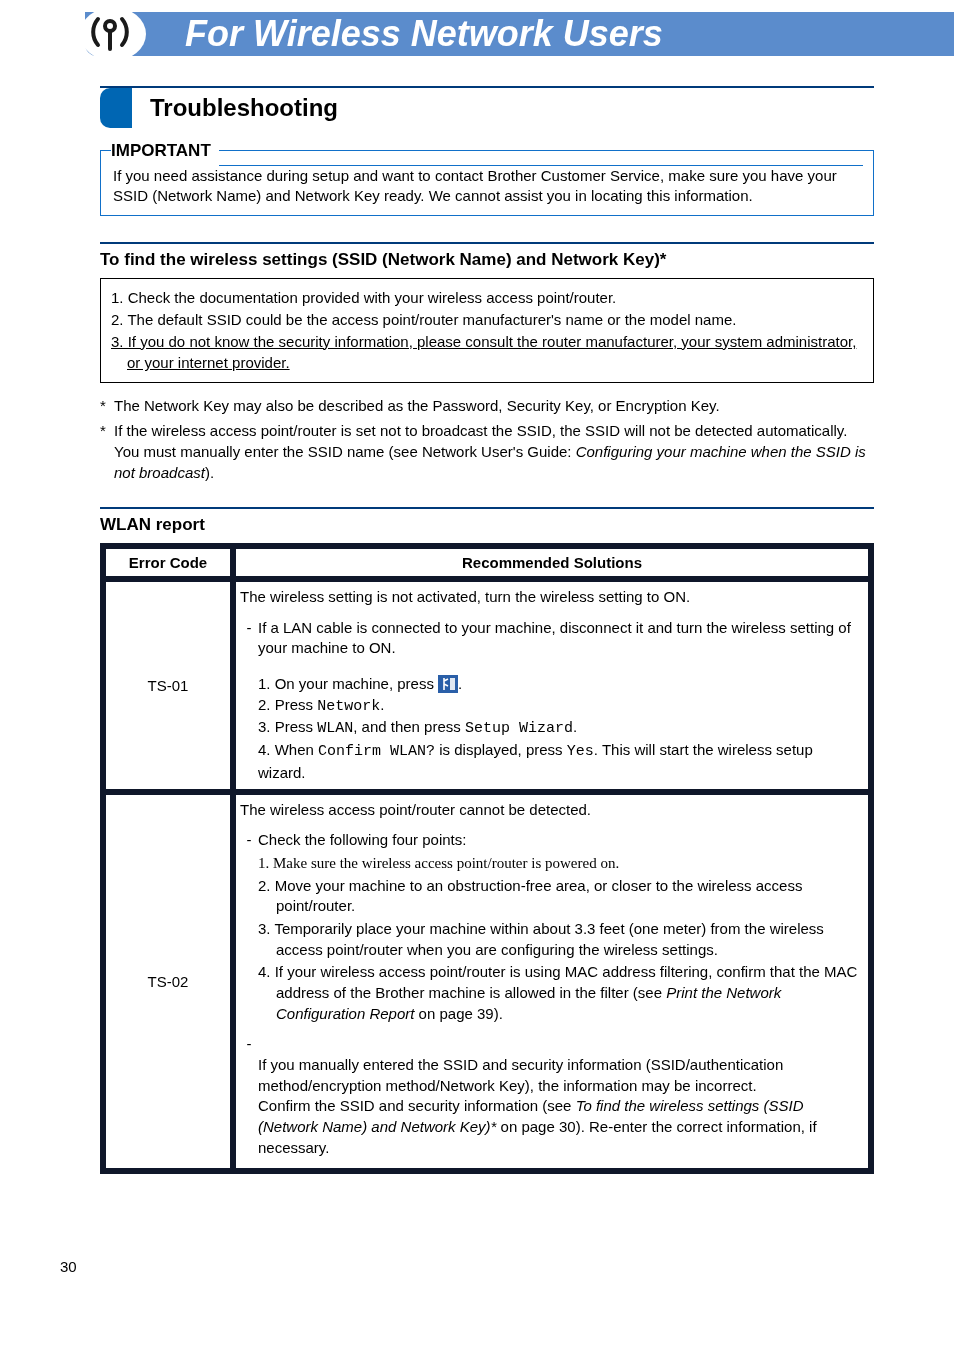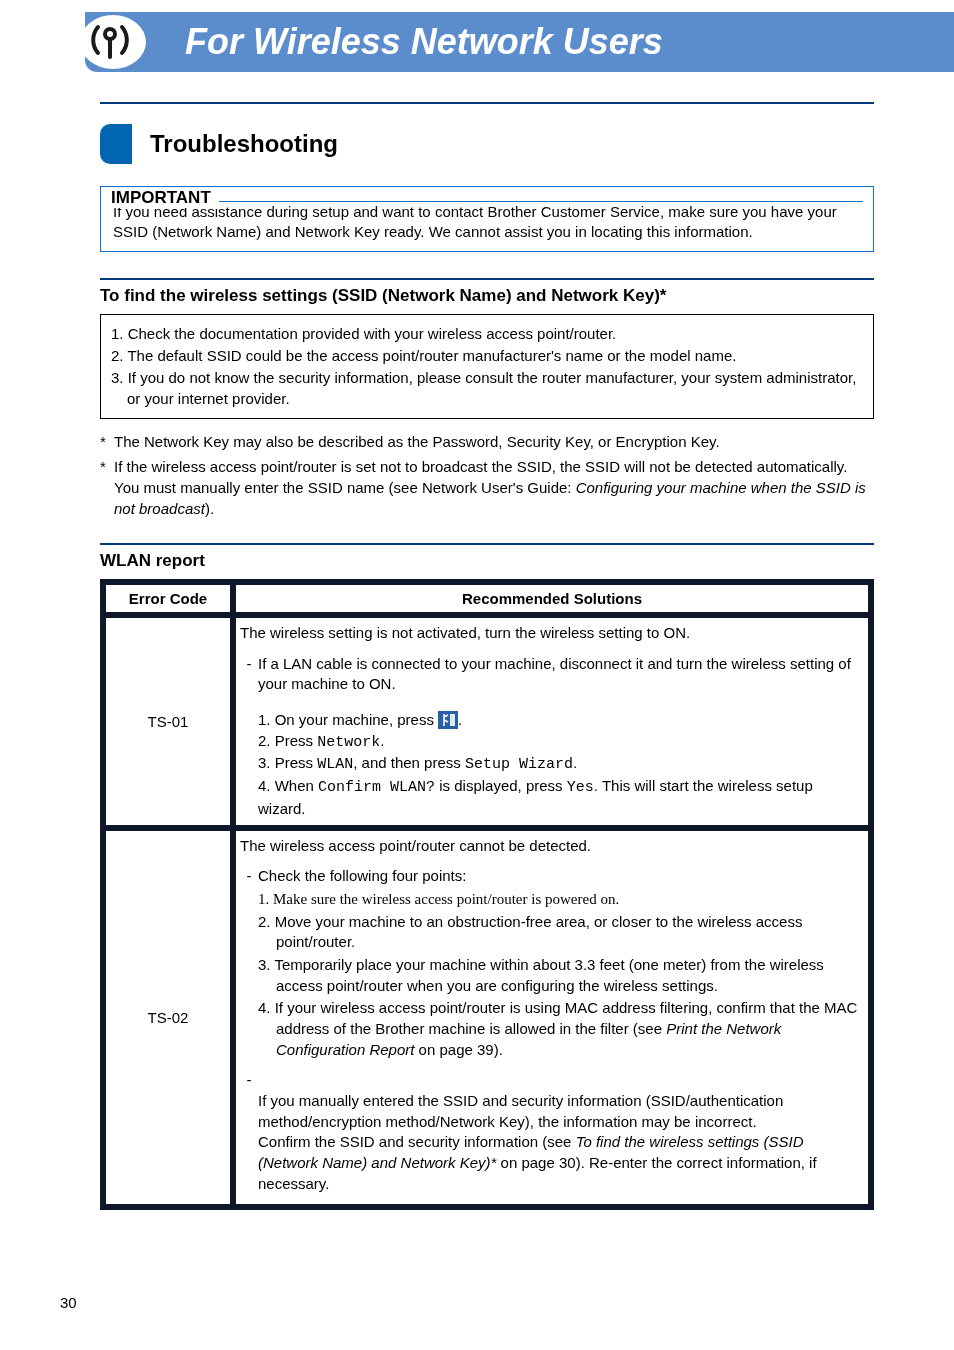--- a/index.html
+++ b/index.html
@@ -5,21 +5,21 @@
   * { box-sizing: border-box; }
   body {
     margin: 0;
     font-family: Arial, Helvetica, sans-serif;
     color: #000;
     background: #fff;
     width: 954px;
   }
   .banner {
     background: #5b8ccc;
-    height: 60px;
+    height: 44px;
     display: flex;
     align-items: center;
     border-bottom-left-radius: 12px;
     margin-top: 12px;
     margin-left: 85px;
     position: relative;
   }
   .banner-icon {
     position: absolute;
     left: -5px;
@@ -36,21 +36,21 @@
     font-style: italic;
     margin-left: 100px;
   }
   .content {
     padding: 30px 80px 20px 100px;
   }
   .section-header-row {
     display: flex;
     align-items: center;
     border-top: 2px solid #003a7a;
-    padding-top: 20px;
+    padding-top: 0;
     margin-bottom: 22px;
   }
   .blue-tab {
     width: 32px;
     height: 40px;
     background: #0066b3;
     border-top-left-radius: 10px;
     border-bottom-left-radius: 10px;
     margin-right: 18px;
   }
@@ -64,21 +64,21 @@
     margin-bottom: 26px;
     position: relative;
   }
   .important-label {
     font-weight: bold;
     font-size: 17px;
     display:inline-block;
     background:#fff;
     padding-right:8px;
     position:relative;
-    top:12px;
+    top:1px;
   }
   .important-header-line {
     border-bottom:1.5px solid #1170c9;
     flex:1;
     position:relative;
     top:6px;
   }
   .important-header {
     display:flex;
     align-items:flex-end;
@@ -164,21 +164,21 @@
       <span class="important-header-line"></span>
     </div>
     <div class="important-text">If you need assistance during setup and want to contact Brother Customer Service, make sure you have your SSID (Network Name) and Network Key ready. We cannot assist you in locating this information.</div>
   </div>
 
   <div class="sub-divider"></div>
   <div class="subheading">To find the wireless settings (SSID (Network Name) and Network Key)*</div>
   <div class="steps-box">
     <div>1. Check the documentation provided with your wireless access point/router.</div>
     <div>2. The default SSID could be the access point/router manufacturer's name or the model name.</div>
-    <div style="padding-left:16px;text-indent:-16px;">3. If you do not know the security information, please consult the router manufacturer, your system administrator, or your internet provider.</div>
+    <div style="padding-left:16px;text-indent:-16px;text-decoration:underline;">3. If you do not know the security information, please consult the router manufacturer, your system administrator, or your internet provider.</div>
   </div>
 
   <div class="footnote">
     <span class="ast">*</span>
     <span class="txt">The Network Key may also be described as the Password, Security Key, or Encryption Key.</span>
   </div>
   <div class="footnote" style="margin-bottom:24px;">
     <span class="ast">*</span>
     <span class="txt">
       <span>If the wireless access point/router is set not to broadcast the SSID, the SSID will not be detected automatically. You must manually enter the SSID name (see Network User's Guide: </span><span class="italic">Configuring your machine when the SSID is not broadcast</span><span>).</span>

